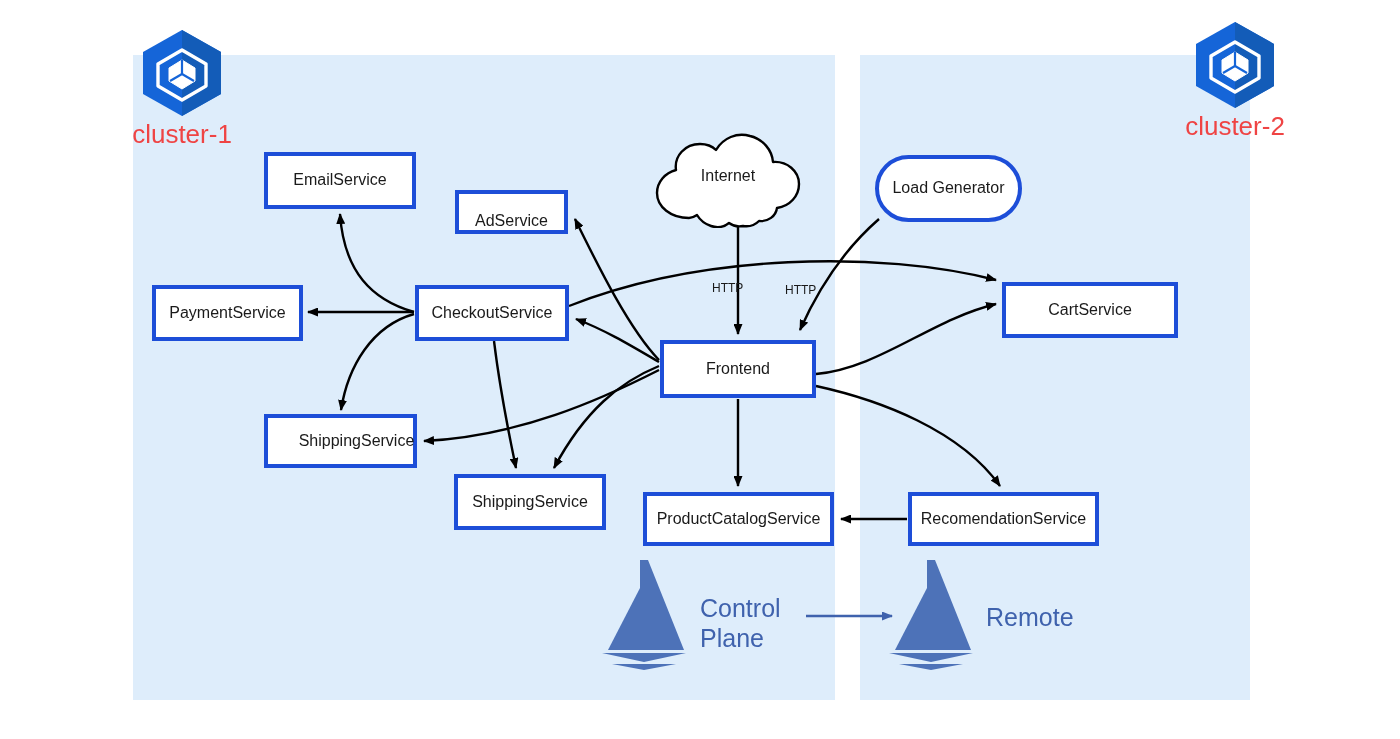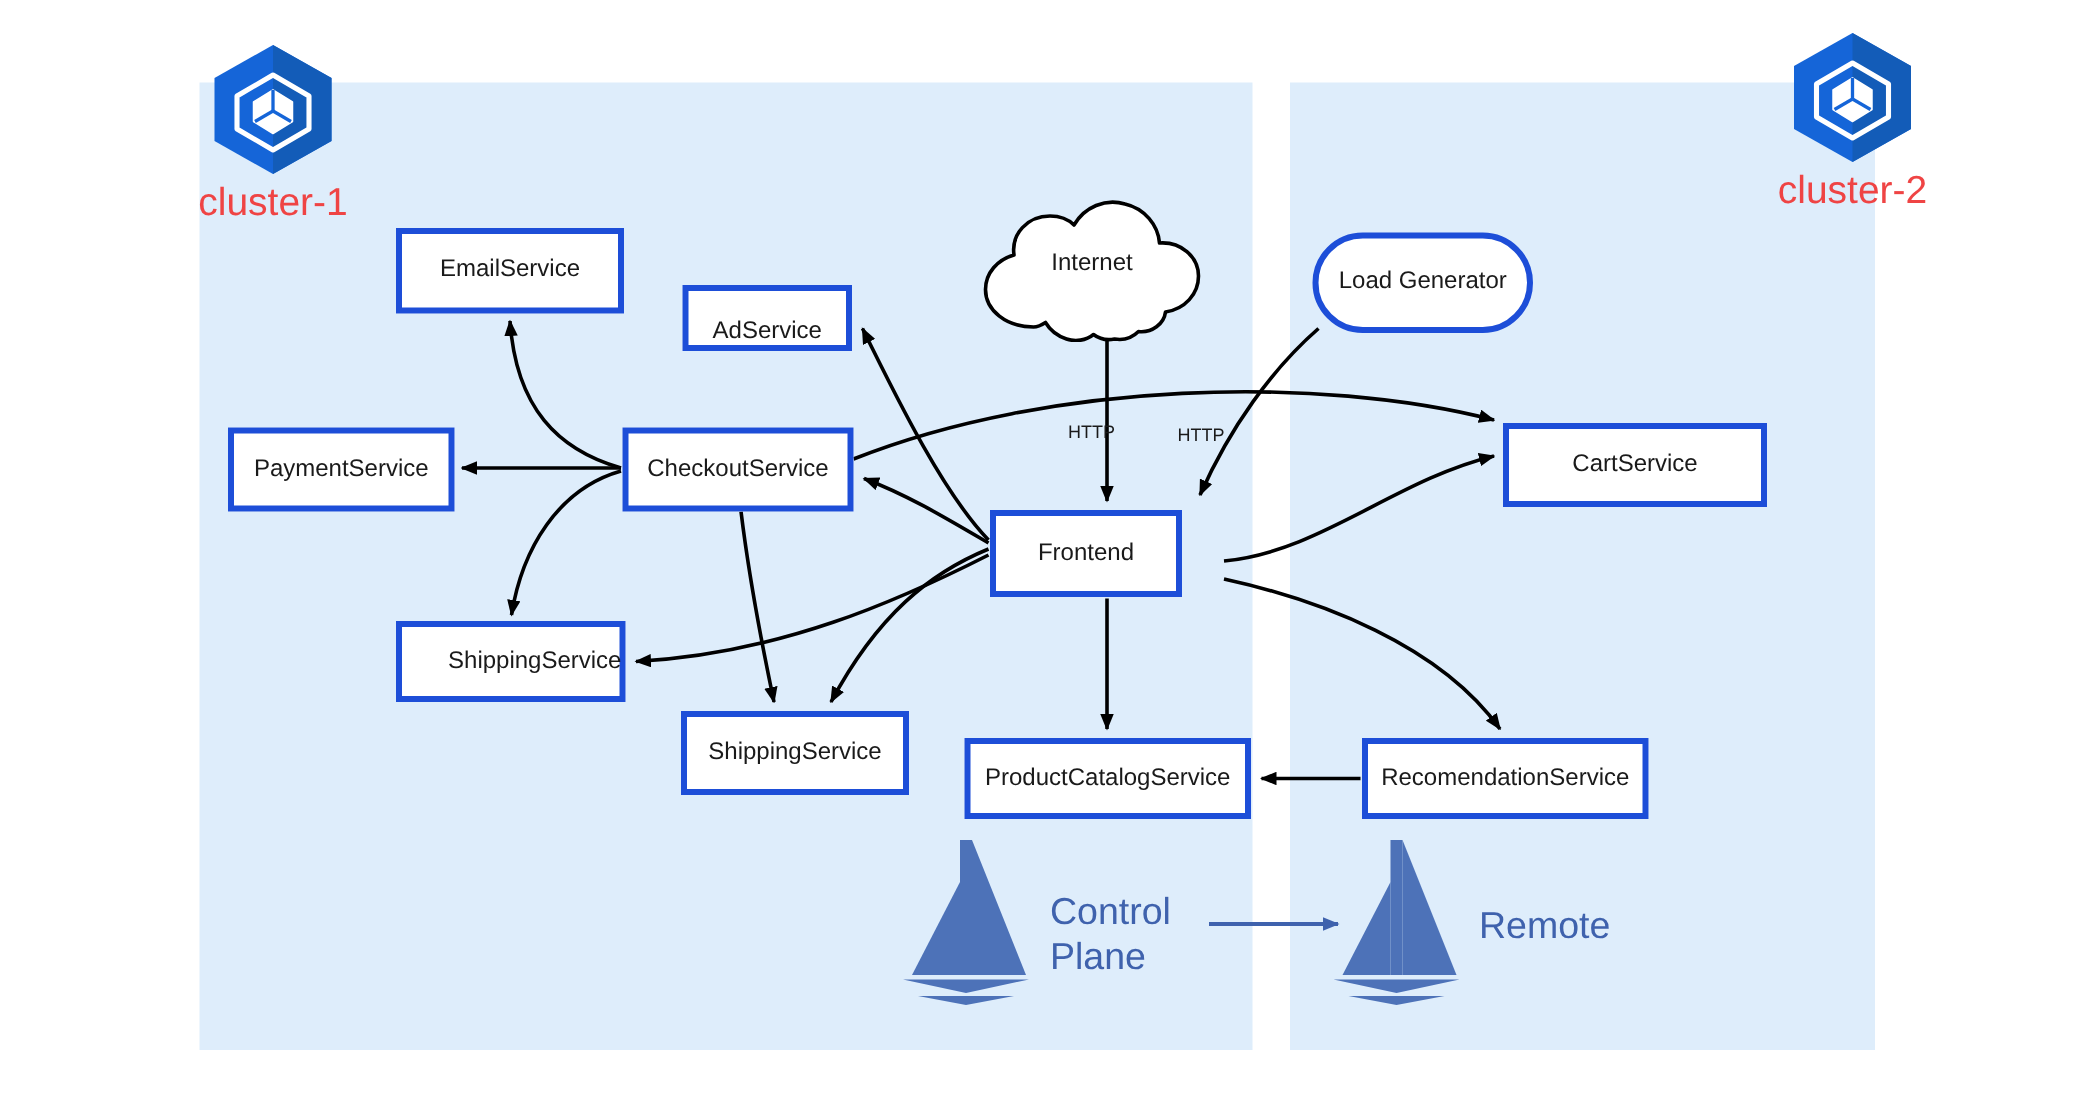--- a/index.html
+++ b/index.html
@@ -229,21 +229,21 @@
   </div>
 
   <div class="node" style="left:264px; top:414px; width:153px; height:54px;padding-left:32px;">
     <span>ShippingService</span>
   </div>
 
   <div class="node" style="left:454px; top:474px; width:152px; height:56px;">
     <span>ShippingService</span>
   </div>
 
-  <div class="node" style="left:660px; top:340px; width:128px; height:58px;">
+  <div class="node" style="left:660px; top:340px; width:156px; height:58px;">
     <span>Frontend</span>
   </div>
 
   <div class="node" style="left:643px; top:492px; width:191px; height:54px;">
     <span>ProductCatalogService</span>
   </div>
 
   <div class="node stadium" style="left:875px; top:155px; width:147px; height:67px;">
     <span>Load Generator</span>
   </div>

